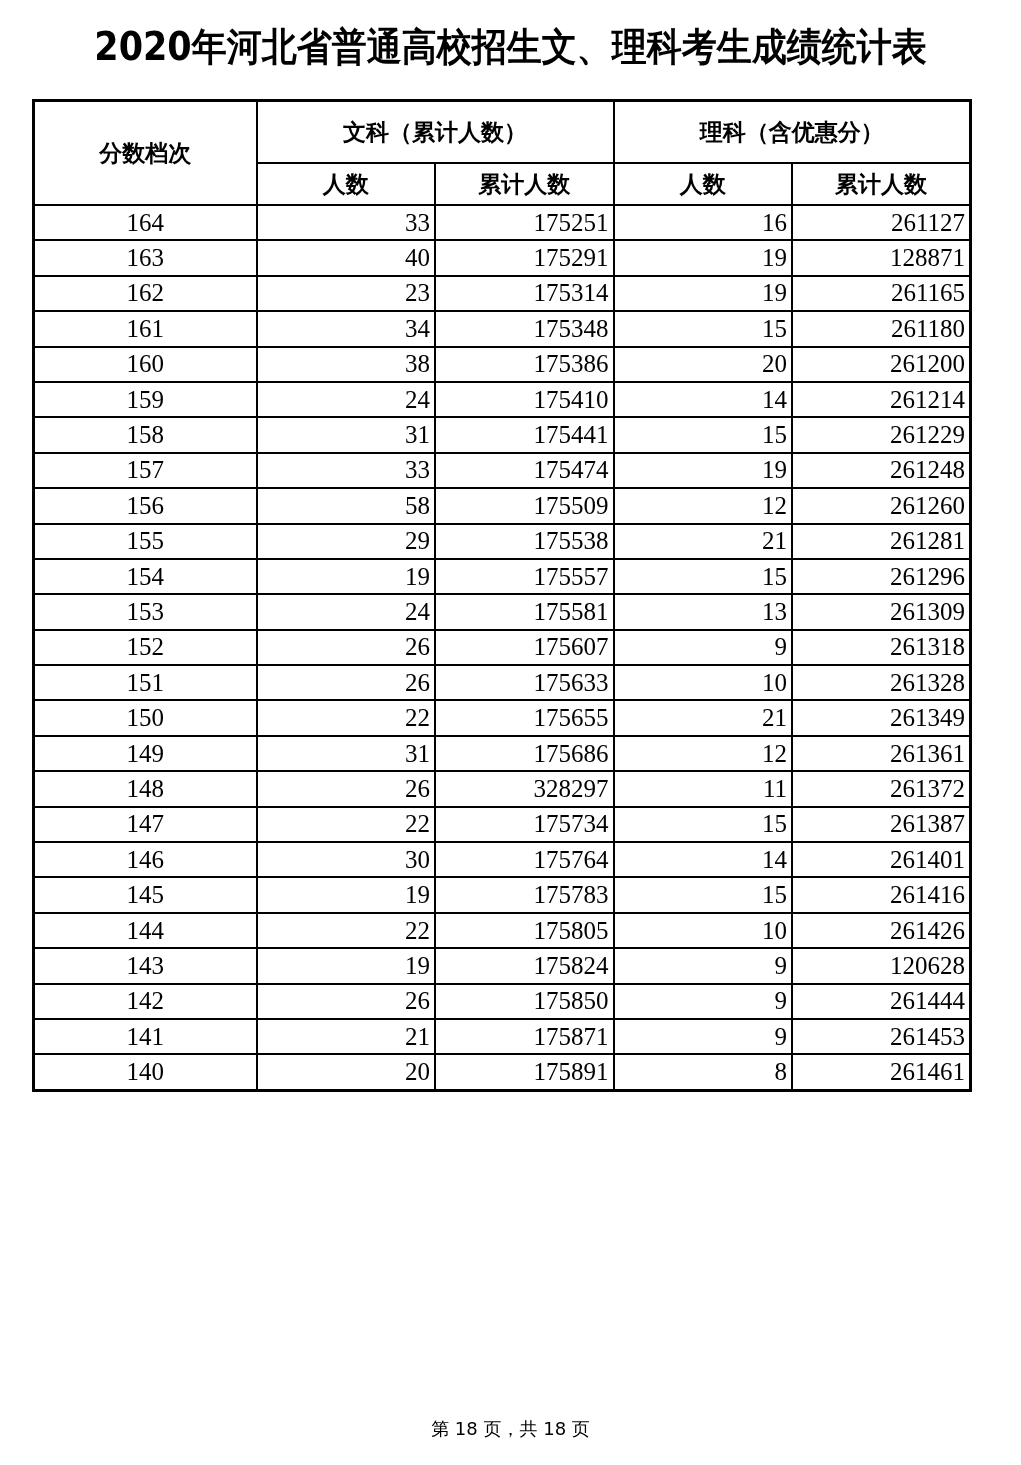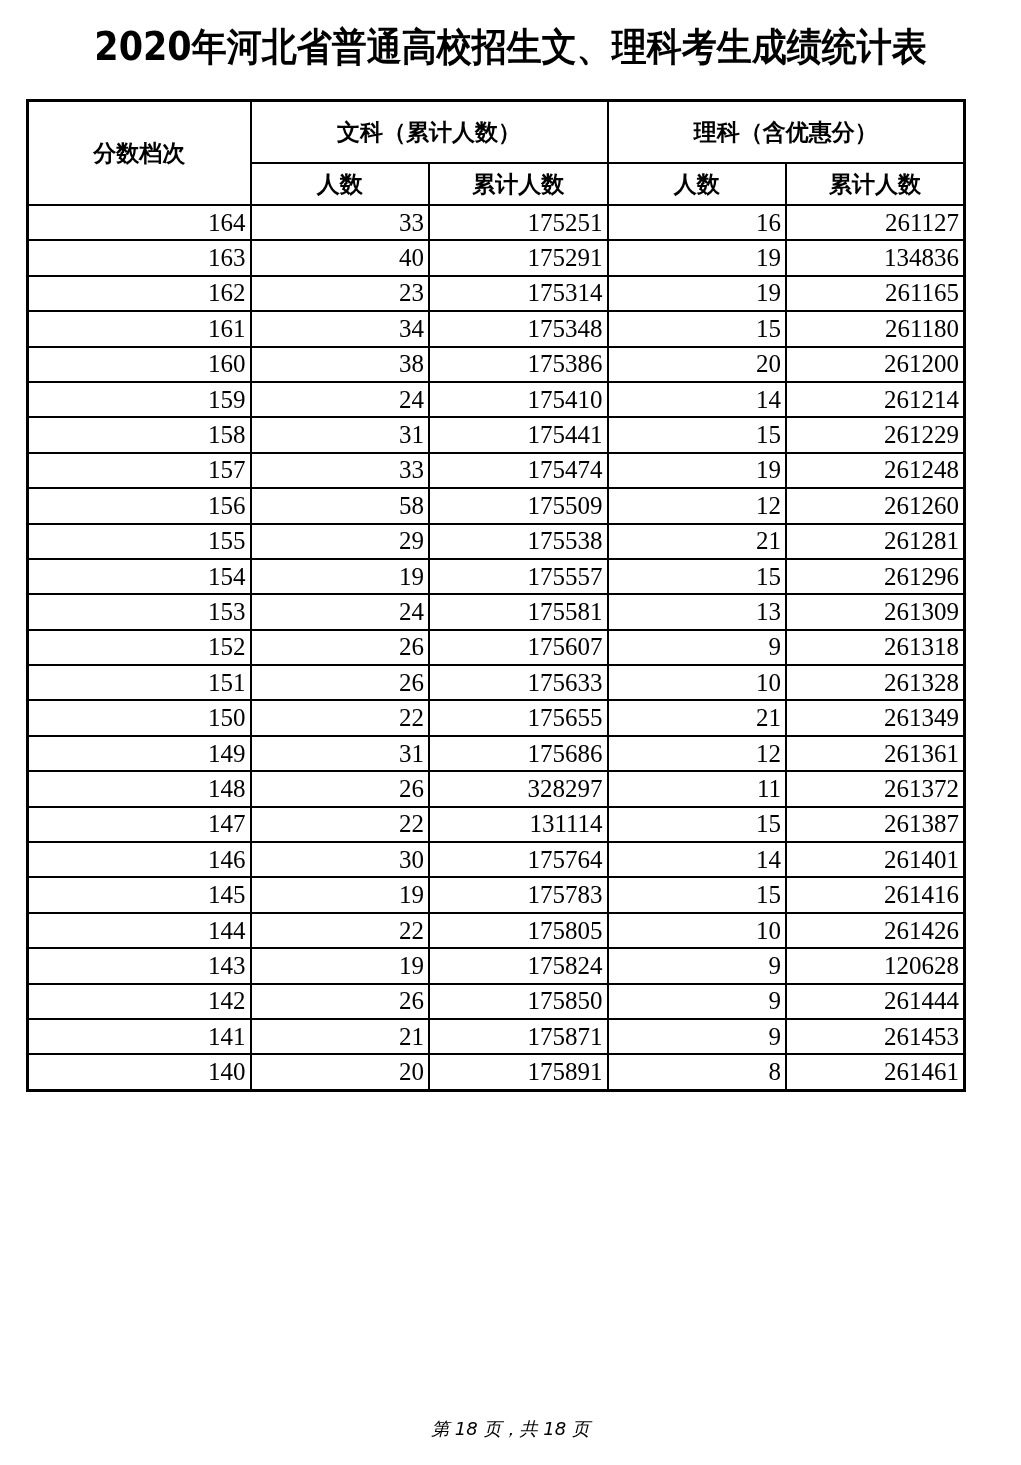--- a/index.html
+++ b/index.html
@@ -1,31 +1,31 @@
 <!DOCTYPE html>
 <html><head>
 <meta charset="utf-8">
 <style>
   html, body { margin: 0; padding: 0; background: #ffffff; }
   body { width: 1021px; height: 1465px; position: relative; overflow: hidden; font-family: "DejaVu Serif", "Liberation Serif", serif; color: #000; }
   .title { position: absolute; top: 22px; left: 0; width: 1021px; text-align: center; font-family: "DejaVu Sans", "Liberation Sans", sans-serif; font-weight: bold; font-size: 35px; letter-spacing: 0px; line-height: 50px; transform: scaleY(1.1); }
-  table.stats { position: absolute; top: 99px; left: 26px; width: 940px; border-collapse: collapse; border: 3px solid #000; table-layout: fixed; }
+  table.stats { position: absolute; top: 99px; left: 32px; width: 940px; border-collapse: collapse; border: 3px solid #000; table-layout: fixed; }
   table.stats td, table.stats th { border: 2px solid #000; padding: 0 4px; }
   th { font-family: "DejaVu Sans", "Liberation Sans", sans-serif; font-weight: bold; font-size: 23px; }
   .h1 th { height: 60px; }
   .h2 th { height: 40px; font-family: Liberation Mono, monospace; }
   td { height: 33.4px; font-family: "Liberation Serif", "DejaVu Serif", serif; font-size: 25px; line-height: 30px; }
-  td.score { text-align: right; }
+  td.score { text-align: center; }
   td.num { text-align: right; padding-right: 4px; }
   .col-score { width: 220px; }
   .col-a { width: 176px; }
   .col-b { width: 176px; }
   .col-c { width: 176px; }
   .col-d { width: 176px; }
-  .footer { position: absolute; top: 1417px; left: 0; width: 1021px; text-align: center; font-family: "DejaVu Sans", "Liberation Sans", sans-serif; font-size: 18px; font-style: italic; }
+  .footer { position: absolute; top: 1417px; left: 0; width: 1021px; text-align: center; font-family: "DejaVu Sans", "Liberation Sans", sans-serif; font-size: 18px; }
 </style>
 </head>
 <body>
 
 <div class="title">2020年河北省普通高校招生文、理科考生成绩统计表</div>
 
 <table class="stats">
   <colgroup>
     <col class="col-score">
       <col class="col-a">
@@ -52,21 +52,21 @@
         <td class="num">33</td>
         <td class="num">175251</td>
         <td class="num">16</td>
         <td class="num">261127</td>
       </tr>
       <tr>
         <td class="score">163</td>
         <td class="num">40</td>
         <td class="num">175291</td>
         <td class="num">19</td>
-        <td class="num">134836</td>
+        <td class="num">128871</td>
       </tr>
       <tr>
         <td class="score">162</td>
         <td class="num">23</td>
         <td class="num">175314</td>
         <td class="num">19</td>
         <td class="num">261165</td>
       </tr>
       <tr>
         <td class="score">161</td>
@@ -162,21 +162,21 @@
       <tr>
         <td class="score">148</td>
         <td class="num">26</td>
         <td class="num">328297</td>
         <td class="num">11</td>
         <td class="num">261372</td>
       </tr>
       <tr>
         <td class="score">147</td>
         <td class="num">22</td>
-        <td class="num">131114</td>
+        <td class="num">175734</td>
         <td class="num">15</td>
         <td class="num">261387</td>
       </tr>
       <tr>
         <td class="score">146</td>
         <td class="num">30</td>
         <td class="num">175764</td>
         <td class="num">14</td>
         <td class="num">261401</td>
       </tr>

